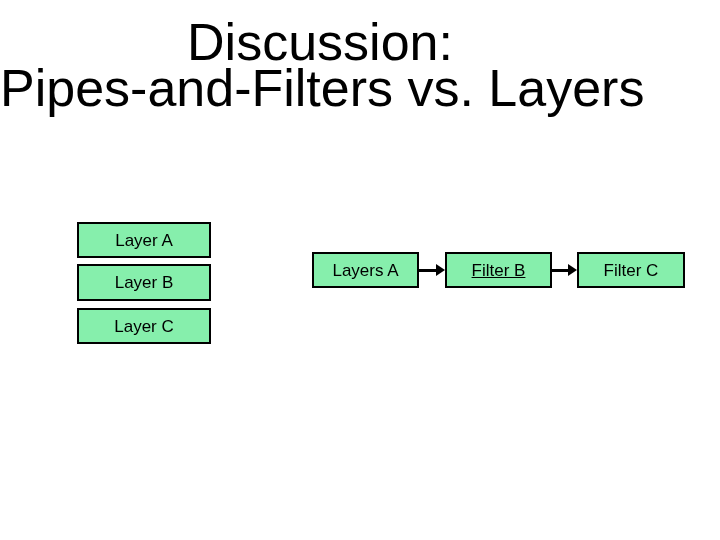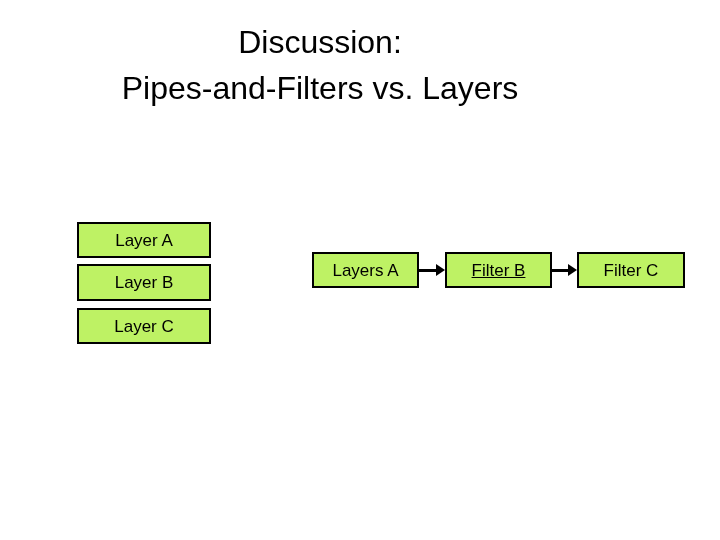--- a/index.html
+++ b/index.html
@@ -19,29 +19,29 @@
     inset: 0;
     background: #ffffff;
   }
   .slide-title {
     position: absolute;
     top: 19px;
     left: 0;
     width: 640px;
     text-align: center;
     color: #000000;
-    font-size: 32px;
+    font-size: 52px;
     line-height: 46px;
     font-weight: 400;
     letter-spacing: 0px;
     white-space: nowrap;
   }
   .box {
     position: absolute;
-    background: #bef264;
+    background: #86efac;
     border: 2px solid #000000;
     box-sizing: border-box;
     display: flex;
     align-items: center;
     justify-content: center;
     color: #000000;
     font-size: 17px;
     line-height: 1;
     white-space: nowrap;
   }

